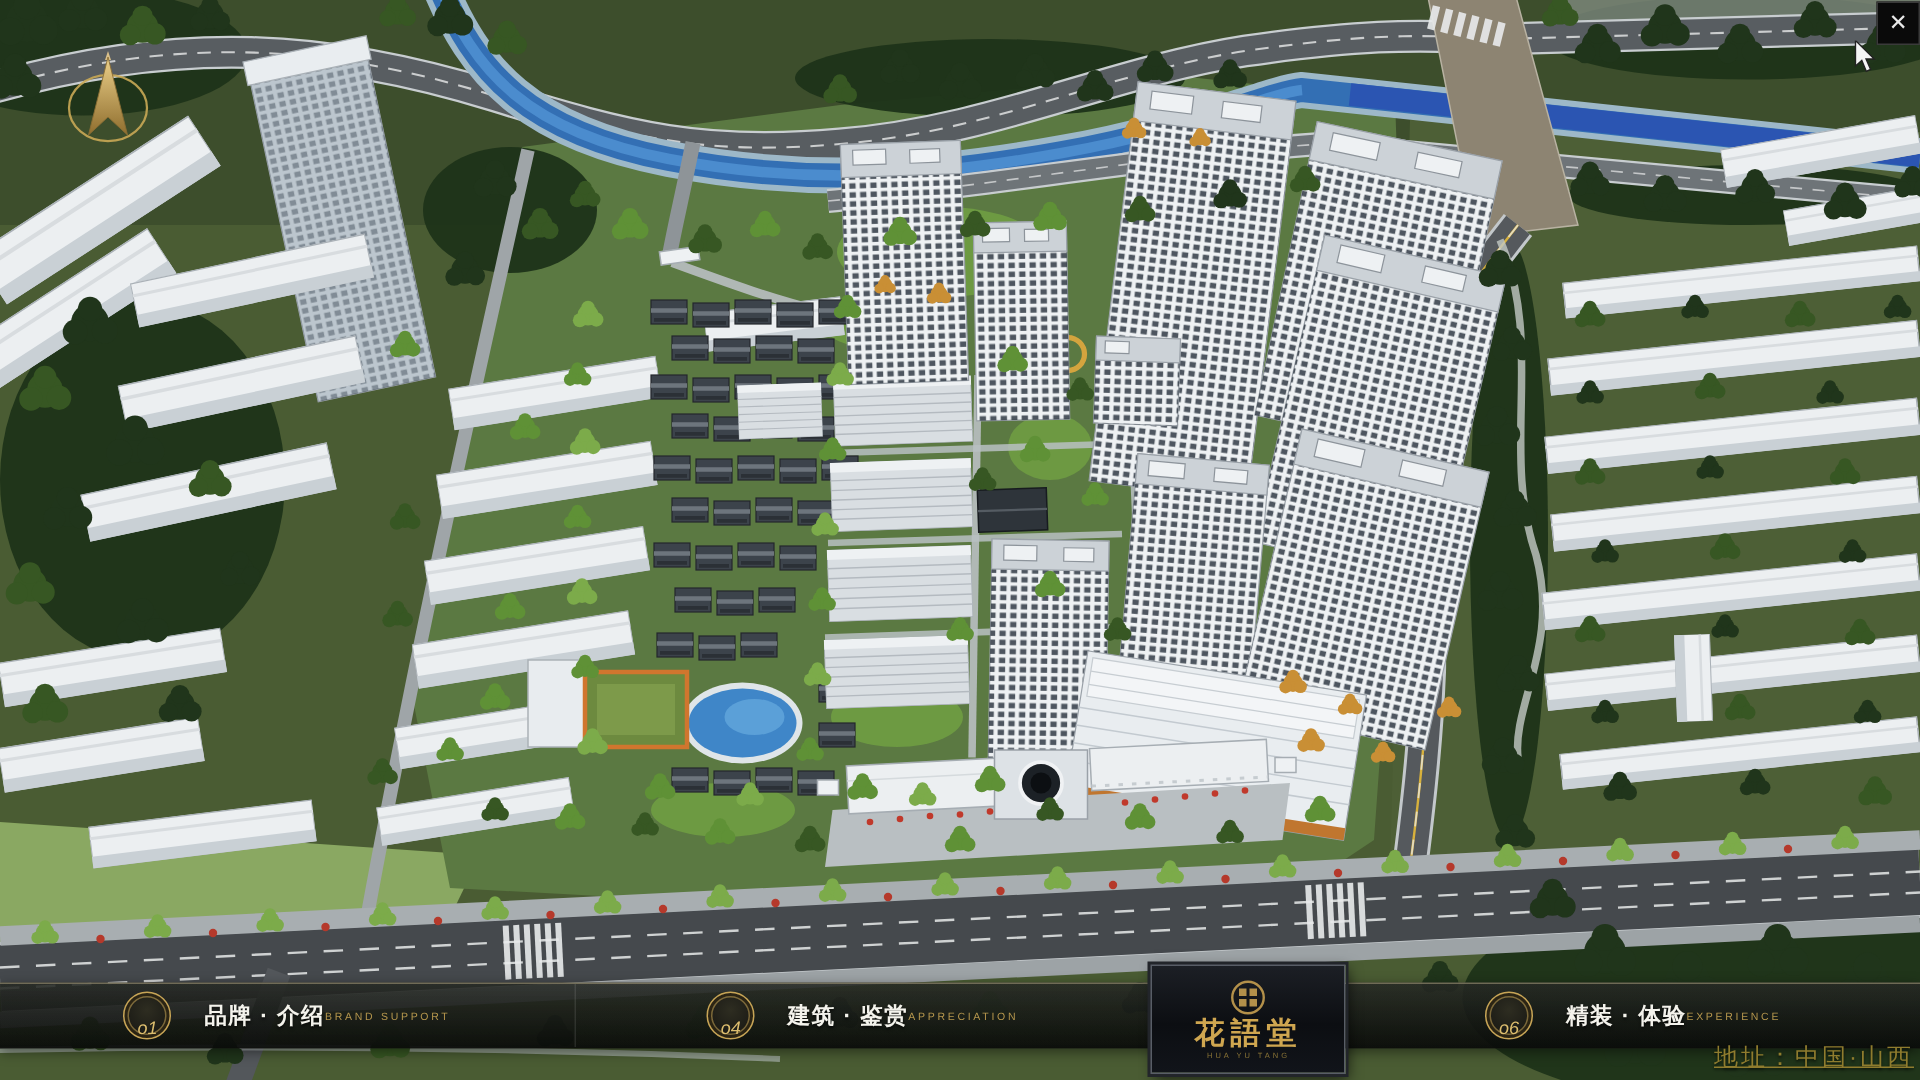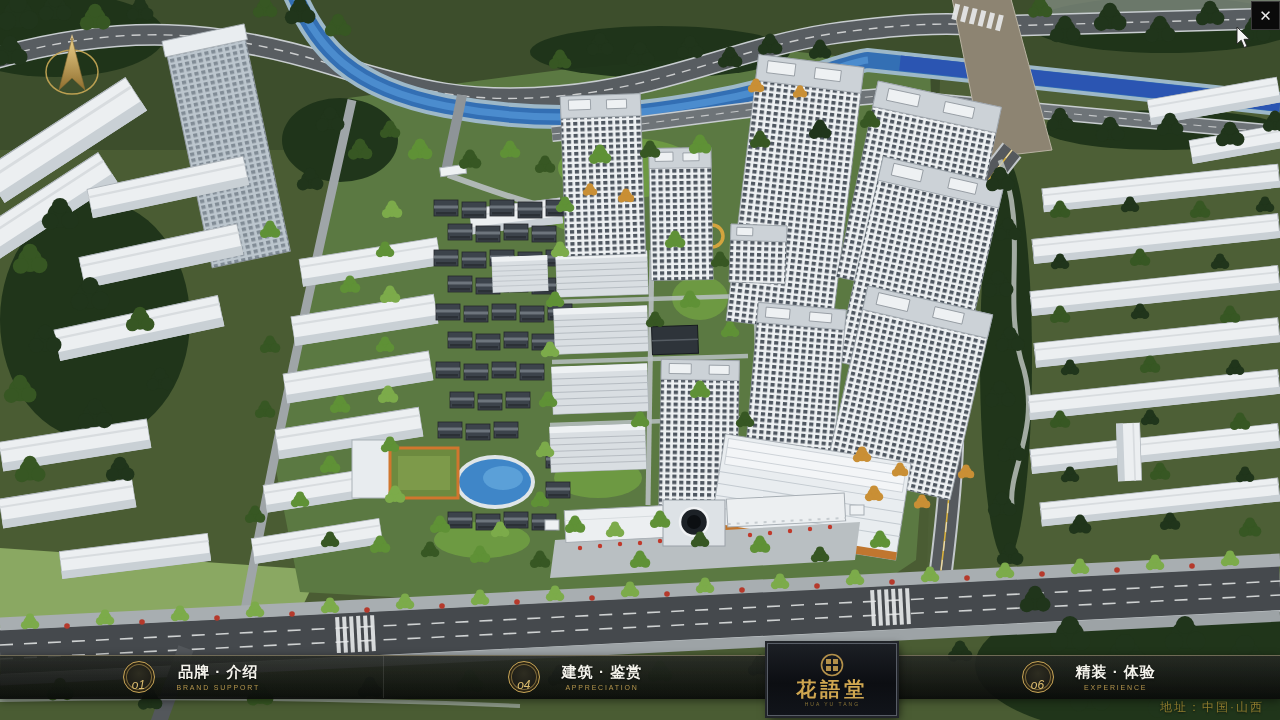--- a/index.html
+++ b/index.html
@@ -16,31 +16,31 @@
   .navbar{position:absolute;left:0;top:655px;width:1280px;height:42px;display:flex;align-items:stretch;z-index:5;
     background:linear-gradient(180deg,rgba(30,33,28,.88),rgba(11,13,11,.93));
     border-top:1px solid rgba(208,196,158,.5);border-bottom:1px solid rgba(0,0,0,.6);box-shadow:0 2px 8px rgba(0,0,0,.45);}
   .nav-item{flex:1;display:flex;align-items:center;justify-content:center;gap:9px;cursor:pointer;
     border-right:1px solid rgba(255,255,255,.10);background:linear-gradient(180deg,rgba(255,255,255,.03),rgba(0,0,0,.12));}
   .nav-item:last-child{border-right:none;}
   .badge{width:30px;height:30px;border-radius:50%;flex:none;display:flex;align-items:flex-end;justify-content:center;
     border:1px solid #c8a556;box-shadow:inset 0 0 0 2px rgba(0,0,0,.65),inset 0 0 0 3px rgba(201,166,86,.55);
     background:radial-gradient(circle at 50% 38%,#2e2d21,#121210);
     color:#dcbd6e;font-family:Liberation Sans, sans-serif;font-style:italic;font-size:12px;}
-  .nav-text{display:flex;flex-direction:column;align-items:center;margin-left:13px;}
+  .nav-text{display:flex;flex-direction:row;align-items:center;margin-left:13px;}
   .nav-title{font-size:15px;font-weight:bold;color:#f4f3ec;letter-spacing:1px;white-space:nowrap;text-shadow:0 1px 2px rgba(0,0,0,.7);}
   .nav-sub{font-size:7px;color:#b5964d;letter-spacing:1.8px;margin-top:2px;white-space:nowrap;}
   .logo-panel{width:128px;flex:none;margin-top:-13px;height:71px;z-index:6;cursor:pointer;
     background:linear-gradient(180deg,#1c1f25,#0c0e12 55%,#11141a);
     border:1px solid #585d66;box-shadow:0 0 0 2px #22252a,2px 3px 9px rgba(0,0,0,.65);
     display:flex;flex-direction:column;align-items:center;justify-content:center;gap:2px;}
   .logo-name{font-family:"Liberation Serif",serif;font-weight:bold;font-size:20px;color:#cfa650;letter-spacing:4px;line-height:1;}
   .logo-tagline{font-size:5px;color:#8a7436;letter-spacing:2px;}
-  .address{position:absolute;right:16px;bottom:4px;z-index:6;font-size:12px;color:#8f7c2e;letter-spacing:2px;
-    text-shadow:0 1px 2px rgba(0,0,0,.65);}
+  .address{position:absolute;right:4px;bottom:4px;z-index:6;font-size:16px;color:#8f7c2e;letter-spacing:2px;
+    text-shadow:0 1px 2px rgba(0,0,0,.65);text-decoration:underline;}
 </style>
 </head>
 <body>
 
 <div class="stage">
 
 <svg class="scene" width="1280" height="720" viewBox="0 0 1280 720">
   <defs>
     <pattern id="wg" patternUnits="userSpaceOnUse" width="7" height="6">
       <rect x="1" y="1" width="4.2" height="3.6" fill="#2b3540" opacity="0.82"></rect>

